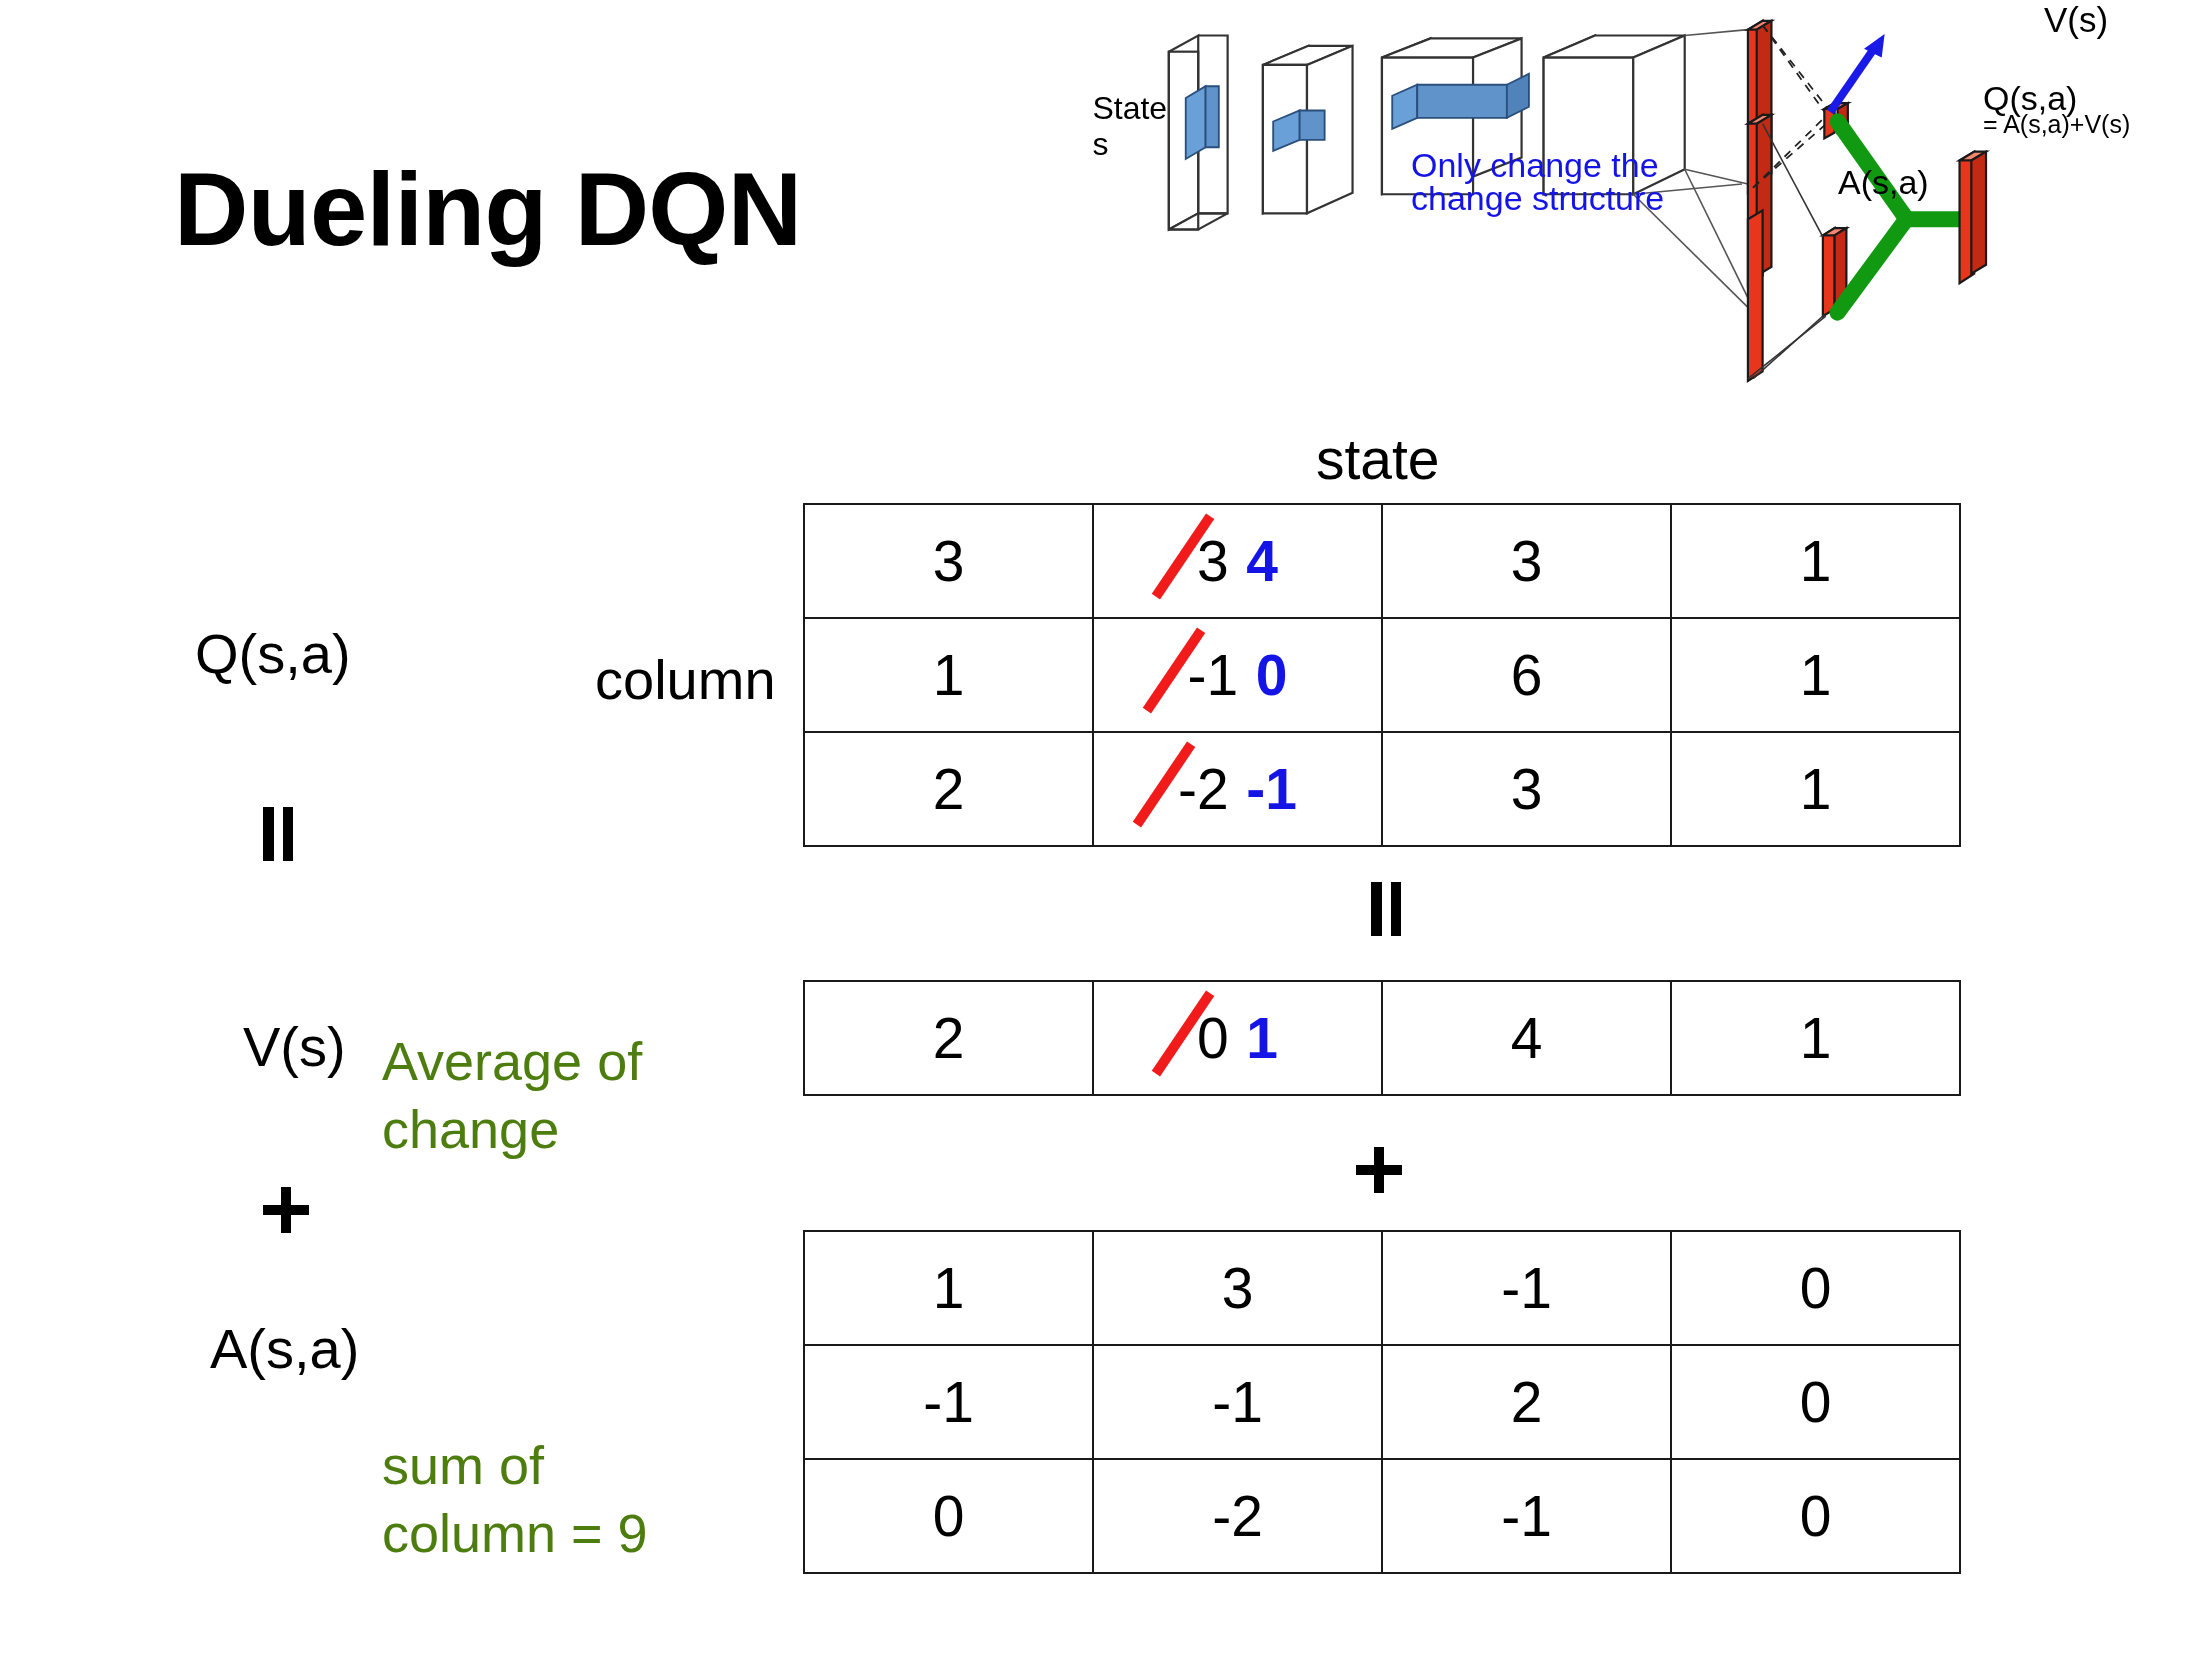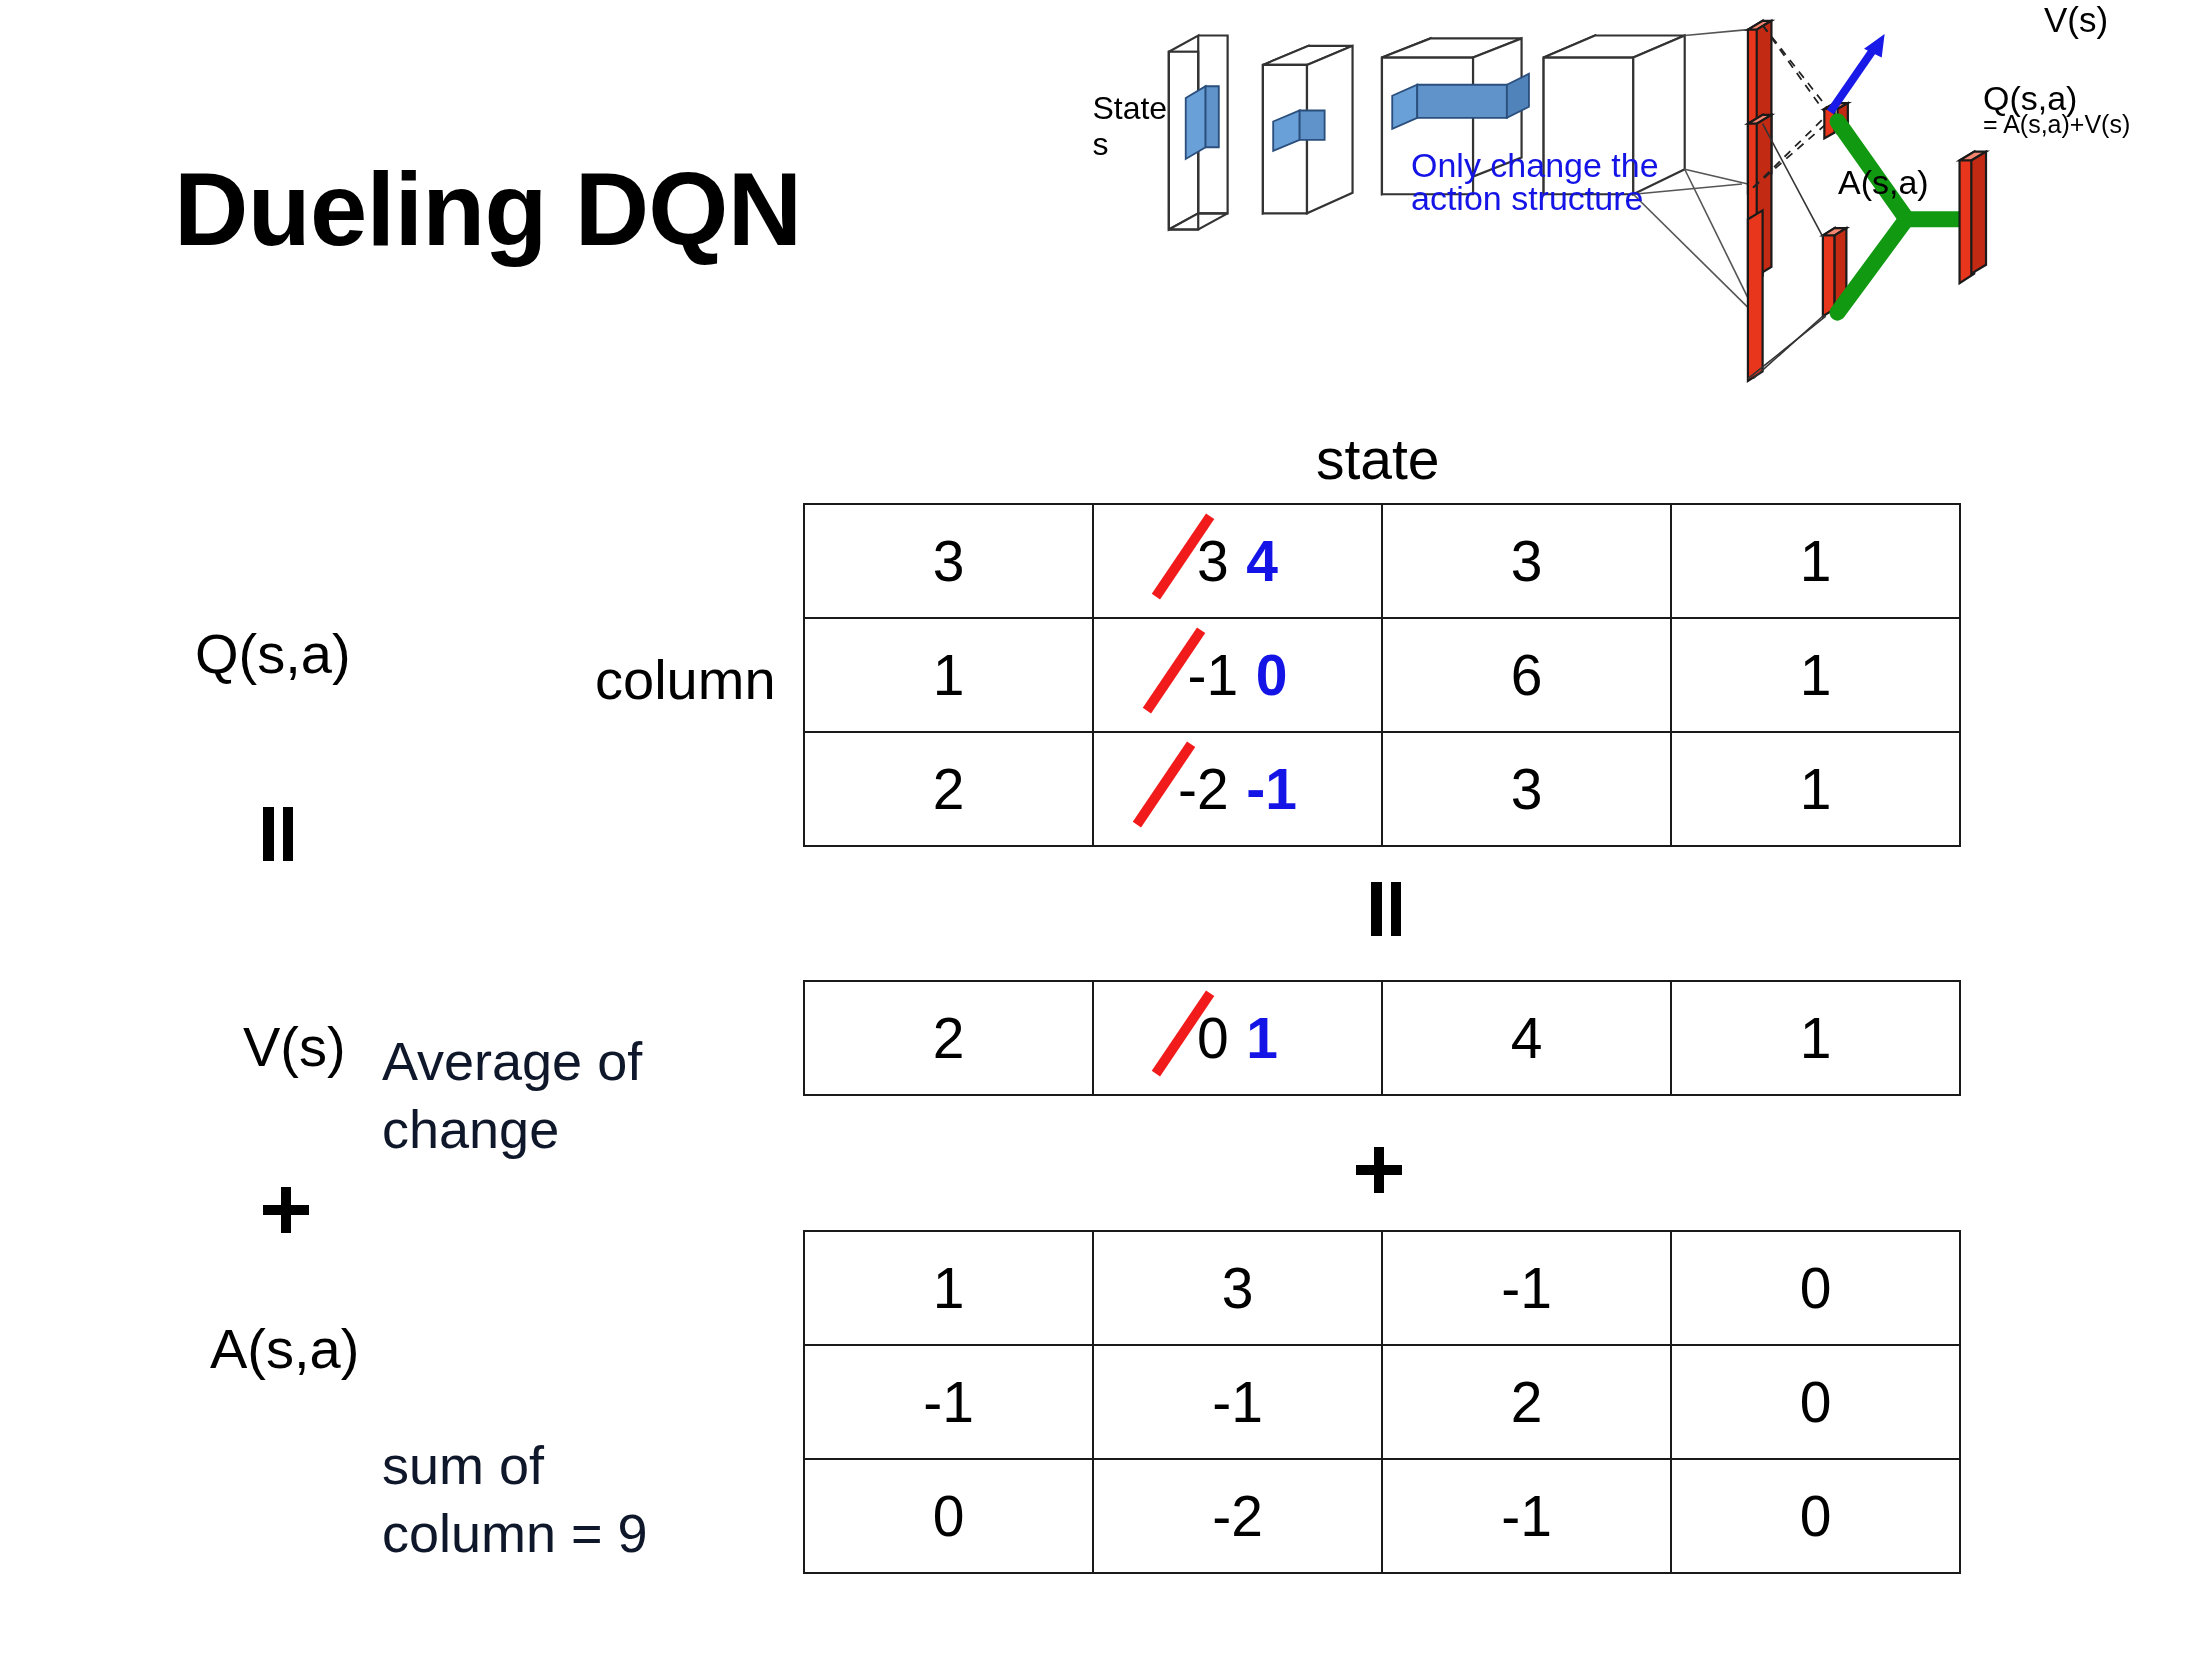--- a/index.html
+++ b/index.html
@@ -13,21 +13,21 @@
          letter-spacing:-0.7px;white-space:nowrap;}
 
   
   #netdiag{left:1088px;top:0px;width:1117px;height:412px;}
   #netdiag svg{display:block;}
   .netlabel{position:absolute;font-size:32px;line-height:1.15;white-space:nowrap;}
   .netlabel.blue{color:#1414e6;font-size:34px;}
 
   
   .side-label{font-size:56px;white-space:nowrap;}
-  .blue-note{color:#0f172a;font-size:54px;line-height:1.22;white-space:nowrap;}
+  .blue-note{color:#4d7c0f;font-size:54px;line-height:1.22;white-space:nowrap;}
 
   
   .eqrot{width:40px;height:54px;}
   .eqrot i{position:absolute;top:0;width:10.3px;height:54px;background:#000;display:block;}
   .eqrot i:nth-child(1){left:4.4px;}
   .eqrot i:nth-child(2){left:23.5px;}
 
   
   .plusmark{width:46px;height:46px;}
   .plusmark i{position:absolute;background:#000;display:block;}
@@ -165,21 +165,21 @@
     <g>
       <line x1="1010" y1="152" x2="1068" y2="68" stroke="#1a1ae8" stroke-width="11"></line>
       <polygon points="1084,46 1056,66 1080,78" fill="#1a1ae8"></polygon>
     </g>
   </svg>
 
   <div class="netlabel" style="left:4.4px;top:90px;">State</div>
   <div class="netlabel" style="left:4.4px;top:126px;">s</div>
 
   <div class="netlabel blue" style="left:323px;top:146px;">Only change the</div>
-  <div class="netlabel blue" style="left:323px;top:179px;">action structure</div>
+  <div class="netlabel blue" style="left:323px;top:179px;">change structure</div>
 
   <div class="netlabel" style="left:956px;top:0px;font-size:35px;">V(s)</div>
   <div class="netlabel" style="left:895px;top:79px;font-size:34px;">Q(s,a)</div>
   <div class="netlabel" style="left:895px;top:110px;font-size:25px;">= A(s,a)+V(s)</div>
   <div class="netlabel" style="left:750px;top:163px;font-size:34px;">A(s,a)</div>
 </div>
 
 <div class="abs side-label" style="left:195px;top:621px;">Q(s,a)</div>
 
 <div class="abs eqrot" style="left:259px;top:807px;">

